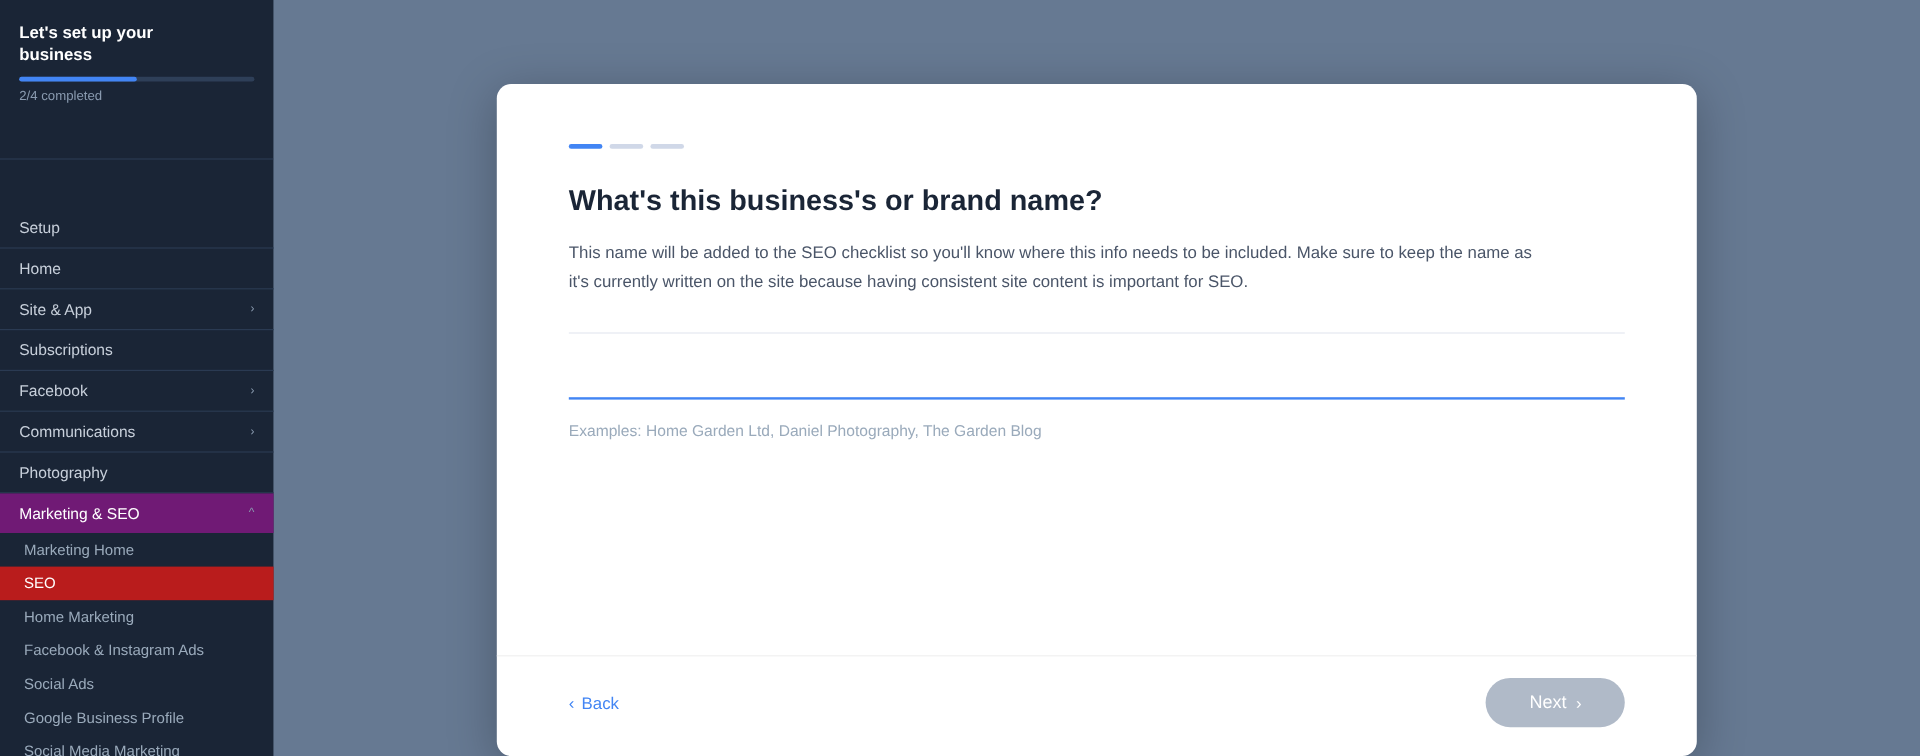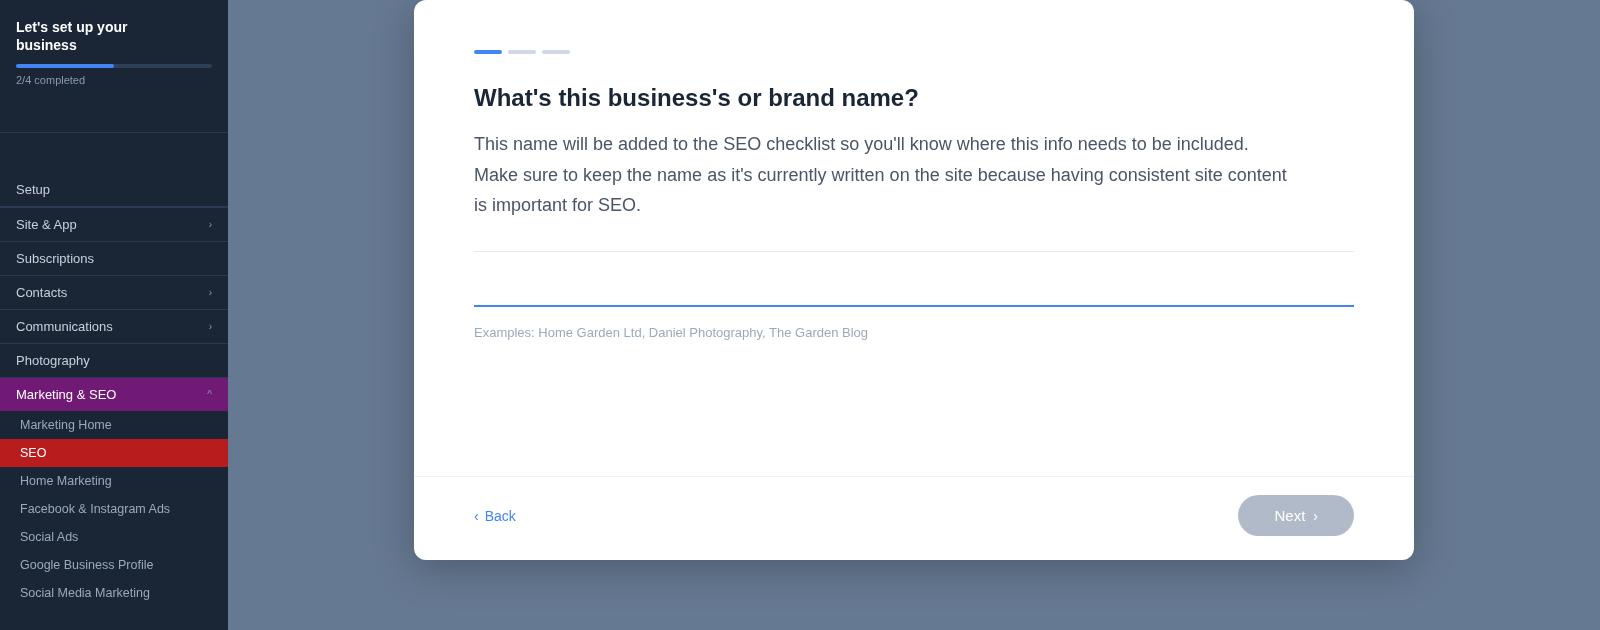--- a/index.html
+++ b/index.html
@@ -103,21 +103,21 @@
     }
 
     .nav-item-label {
       flex: 1;
     }
 
     
     .main-area {
       flex: 1;
       display: flex;
-      align-items: flex-start;
+      align-items: flex-end;
       justify-content: center;
       background: rgba(100, 120, 145, 0.7);
       position: relative;
     }
 
     
     .modal-card {
       background: #ffffff;
       border-radius: 12px;
       width: 1000px;
@@ -157,21 +157,21 @@
 
     .modal-question {
       font-size: 24px;
       font-weight: 700;
       color: #1a2536;
       margin-bottom: 16px;
       line-height: 1.3;
     }
 
     .modal-description {
-      font-size: 18px;
+      font-size: 14px;
       color: #4a5568;
       line-height: 1.7;
       max-width: 820px;
       margin-bottom: 30px;
     }
 
     .modal-divider {
       height: 1px;
       background: #e4e8f0;
       margin-bottom: 20px;
@@ -255,35 +255,38 @@
     <div class="progress-text">2/4 completed</div>
   </div>
   <div class="sidebar-divider"></div>
   <nav class="sidebar-nav">
 
     <div class="nav-item">
       <span class="nav-item-label">Setup</span>
     </div>
     <div class="sidebar-divider" style="margin:0;"></div>
 
+    <div class="nav-item">
+      <span class="nav-item-label">Home</span>
+    </div>
     <div class="sidebar-divider" style="margin:0;"></div>
 
     <div class="nav-item">
       <span class="nav-item-label">Site &amp; App</span>
       <span class="chevron-right">›</span>
     </div>
     <div class="sidebar-divider" style="margin:0;"></div>
 
     <div class="nav-item">
       <span class="nav-item-label">Subscriptions</span>
     </div>
     <div class="sidebar-divider" style="margin:0;"></div>
 
     <div class="nav-item">
-      <span class="nav-item-label">Contacts</span>
+      <span class="nav-item-label">Facebook</span>
       <span class="chevron-right">›</span>
     </div>
     <div class="sidebar-divider" style="margin:0;"></div>
 
     <div class="nav-item">
       <span class="nav-item-label">Communications</span>
       <span class="chevron-right">›</span>
     </div>
     <div class="sidebar-divider" style="margin:0;"></div>
 

